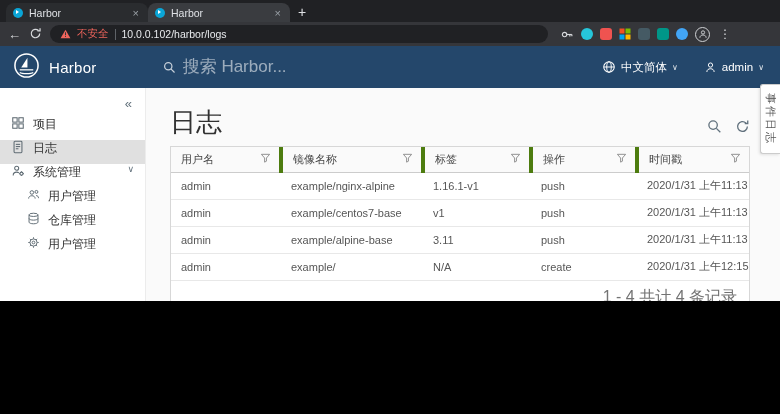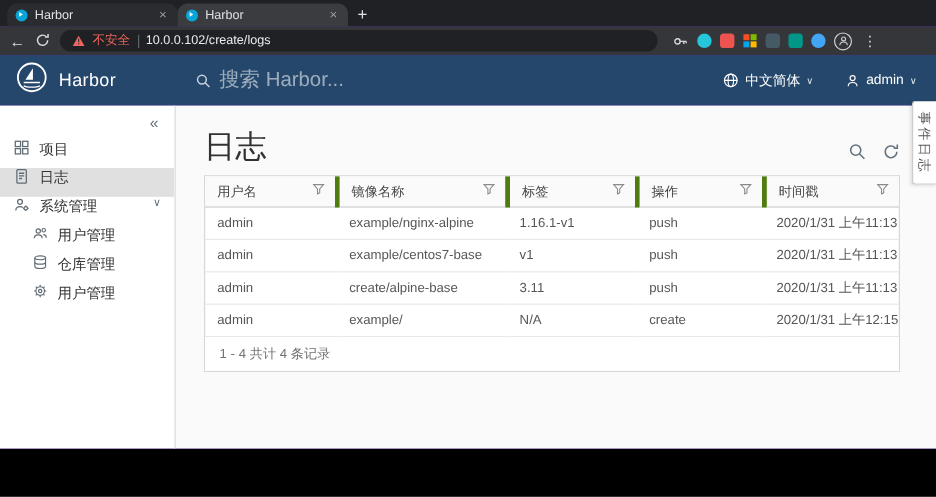--- a/index.html
+++ b/index.html
@@ -1,17 +1,17 @@
 <!DOCTYPE html>
 <html><head>
 <meta charset="utf-8">
 <style>
   * { margin:0; padding:0; box-sizing:border-box; }
   body { font-family:"Liberation Sans", sans-serif; background:#000; }
-  .screen { position:relative; width:780px; height:374px; overflow:hidden; background:#6d28d9; }
+  .screen { position:relative; width:780px; height:301px; overflow:hidden; background:#15803d; }
 
   
   .tabstrip { height:22px; background:#202124; display:flex; align-items:flex-end; padding-left:6px; }
   .tab { height:19px; width:142px; display:flex; align-items:center; gap:6px; padding:0 7px;
          border-radius:8px 8px 0 0; font-size:10.5px; color:#dfe1e5; cursor:default; }
   .tab.inactive { background:#2a2c2f; }
   .tab.active { background:#3a3c40; }
   .favicon { width:10px; height:10px; border-radius:50%; background:#0aa5d6; position:relative; flex:none; }
   .favicon::after { content:""; position:absolute; left:3px; top:2.5px; border-left:3px solid #fff;
                     border-top:2.5px solid transparent; border-bottom:2.5px solid transparent; }
@@ -68,21 +68,21 @@
   .datagrid { border:1px solid #d7d7d7; background:#fff; }
   table { width:100%; border-collapse:collapse; table-layout:fixed; font-size:11px; }
   col.c0 { width:110px; } col.c1 { width:142px; } col.c2 { width:108px; }
   col.c3 { width:106px; } col.c4 { width:auto; }
   thead th { background:#fafafa; border-bottom:1px solid #ccc; color:#454545; font-weight:400;
              text-align:left; padding:5px 10px; position:relative; }
   thead th + th { border-left:4px solid #4d7c0f; }
   th .funnel { position:absolute; right:8px; top:50%; transform:translateY(-50%); }
   tbody td { padding:5.5px 10px; border-bottom:1px solid #e8e8e8; color:#565656;
              white-space:nowrap; overflow:hidden; }
-  .tfoot { padding:6px 12px 7px; font-size:11px; color:#737373; background:#fff; }
+  .tfoot { text-align:right; padding:6px 12px 7px; font-size:16px; color:#737373; background:#fff; }
 
   
   .side-tab { position:absolute; right:0; top:84px; background:#fff; border:1px solid #ccc;
               border-right:none; border-radius:3px 0 0 3px; padding:8px 2px; font-size:11px;
               color:#565656; writing-mode:vertical-rl; text-orientation:sideways;
               letter-spacing:2px; box-shadow:-1px 1px 3px rgba(0,0,0,.1); }
 </style>
 </head>
 <body>
 
@@ -111,21 +111,21 @@
       </svg>
     </span>
     <div class="urlbox">
       <svg width="11" height="10" viewBox="0 0 12 11">
         <path d="M6 0.8 L11.4 10.2 H0.6 Z" fill="#f0655c"></path>
         <rect x="5.45" y="3.6" width="1.1" height="3.2" fill="#35363a"></rect>
         <rect x="5.45" y="7.6" width="1.1" height="1.1" fill="#35363a"></rect>
       </svg>
       <span class="warn-text">不安全</span>
       <span class="url-sep"></span>
-      <span class="url-text">10.0.0.102/create/logs</span>
+      <span class="url-text">10.0.0.102/harbor/logs</span>
     </div>
     <div class="tool-icons">
       <span style="display:flex;">
         <svg width="14" height="13" viewBox="0 0 16 16">
           <circle cx="5" cy="8" r="2.7" fill="none" stroke="#d8dadd" stroke-width="1.4"></circle>
           <line x1="7.8" y1="8" x2="14" y2="8" stroke="#d8dadd" stroke-width="1.4"></line>
           <line x1="11.5" y1="8" x2="11.5" y2="10.6" stroke="#d8dadd" stroke-width="1.4"></line>
           <line x1="14" y1="8" x2="14" y2="10" stroke="#d8dadd" stroke-width="1.4"></line>
         </svg>
       </span>
@@ -372,21 +372,21 @@
             </tr>
             <tr>
               <td>admin</td>
               <td>example/centos7-base</td>
               <td>v1</td>
               <td>push</td>
               <td>2020/1/31 上午11:13</td>
             </tr>
             <tr>
               <td>admin</td>
-              <td>create/alpine-base</td>
+              <td>example/alpine-base</td>
               <td>3.11</td>
               <td>push</td>
               <td>2020/1/31 上午11:13</td>
             </tr>
             <tr>
               <td>admin</td>
               <td>example/</td>
               <td>N/A</td>
               <td>create</td>
               <td>2020/1/31 上午12:15</td>

